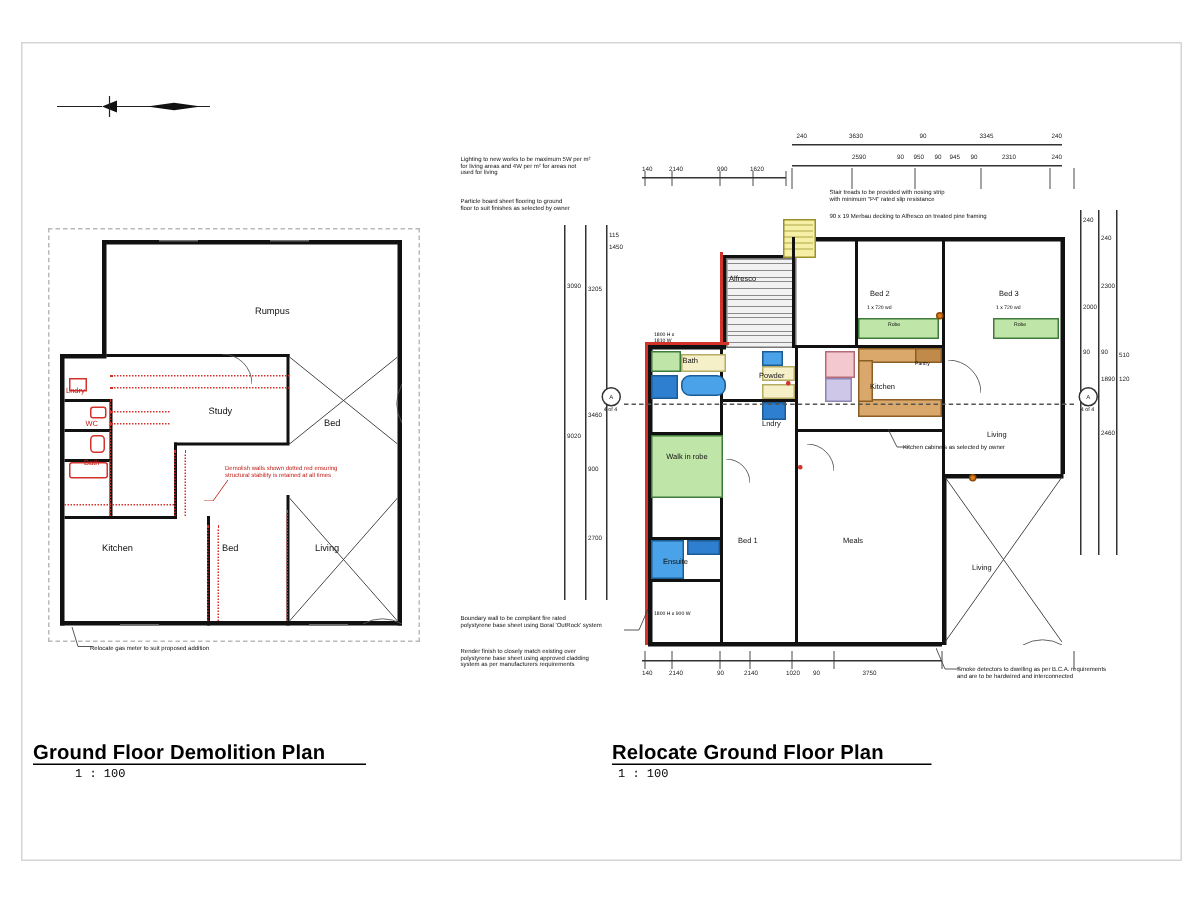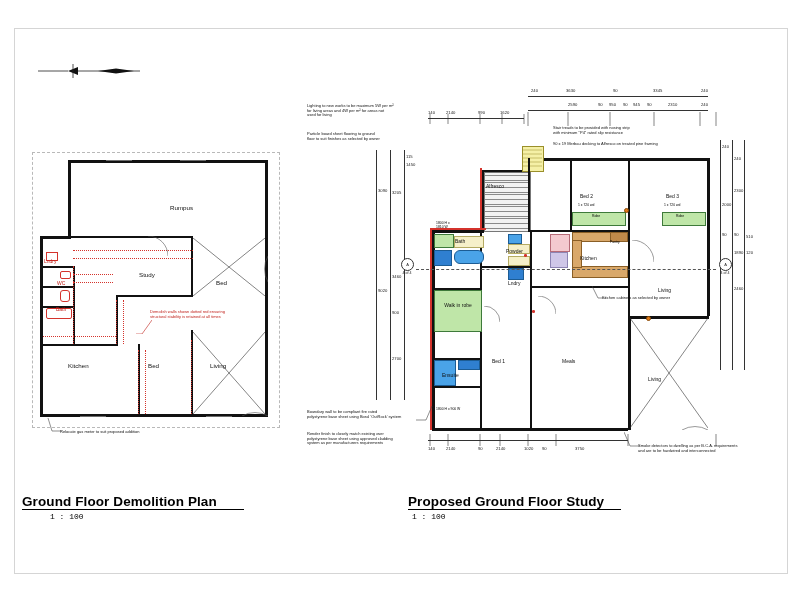--- a/index.html
+++ b/index.html
@@ -423,16 +423,16 @@
     <div class="abs" style="left:172px;top:176px;width:14px;height:14px;">
       <svg width="14" height="14" viewBox="0 0 14 14">
           <polyline points="14,12 6,12 0,0" fill="none" stroke="#444" stroke-width="0.6"></polyline>
         </svg>
     </div>
 
     <div class="abs txt-tiny" style="left:16px;top:112px;">1800 H x<br>1810 W</div>
     <div class="abs txt-tiny" style="left:16px;top:298px;">1800 H x 900 W</div>
   </div>
 
-  <div class="abs title title-rule" style="left:408px;top:494px;width:213px;">Proposed Ground Floor Study</div>
+  <div class="abs title title-rule" style="left:408px;top:494px;width:213px;">Relocate Ground Floor Plan</div>
   <div class="abs scale" style="left:412px;top:512px;">1 : 100</div>
 
 </div>
 
 </body></html>

